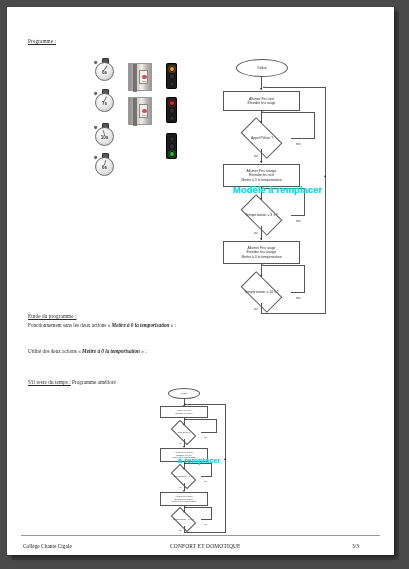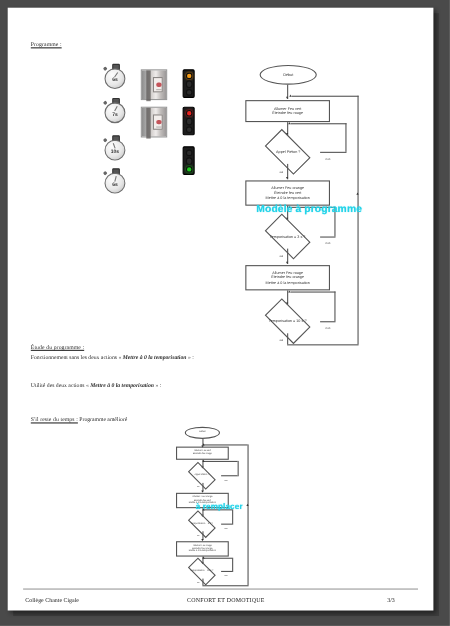--- a/index.html
+++ b/index.html
@@ -228,21 +228,21 @@
     <div class="arw" style="left:57.4px;top:209px;transform:rotate(180deg);"></div>
 
     <div class="ln" style="left:56.3px;top:248px;width:.7px;height:10px;"></div>
     <div class="ln" style="left:56.3px;top:257.5px;width:65px;height:.7px;"></div>
     <div class="ln" style="left:120.3px;top:32px;width:.7px;height:226px;"></div>
     <div class="ln" style="left:60px;top:32px;width:61px;height:.7px;"></div>
     <div class="arw" style="left:58.4px;top:31px;transform:rotate(180deg);"></div>
     <div class="arwu" style="left:118.8px;top:120px;"></div>
   </div>
 
-  <div class="wm wm1" style="left:226px;top:177px;">Modèle à programme</div>
+  <div class="wm wm1" style="left:226px;top:177px;">Modèle à remplacer</div>
 
   <div class="hd" style="left:21px;top:306px;">Étude du programme :</div>
   <div class="txt" style="left:21px;top:315px;"><span>Fonctionnement sans les deux actions « </span><i>Mettre à 0 la temporisation</i><span> » :</span></div>
 
   <div class="txt" style="left:21px;top:341px;"><span>Utilité des deux actions « </span><i>Mettre à 0 la temporisation</i><span> » :</span></div>
 
   <div class="txt" style="left:21px;top:372px;"><span class="hd" style="position:static;">S'il reste du temps :</span><span> Programme amélioré</span></div>
 
   <div class="fc small" style="left:132px;top:378px;width:110px;height:140px;">
 

